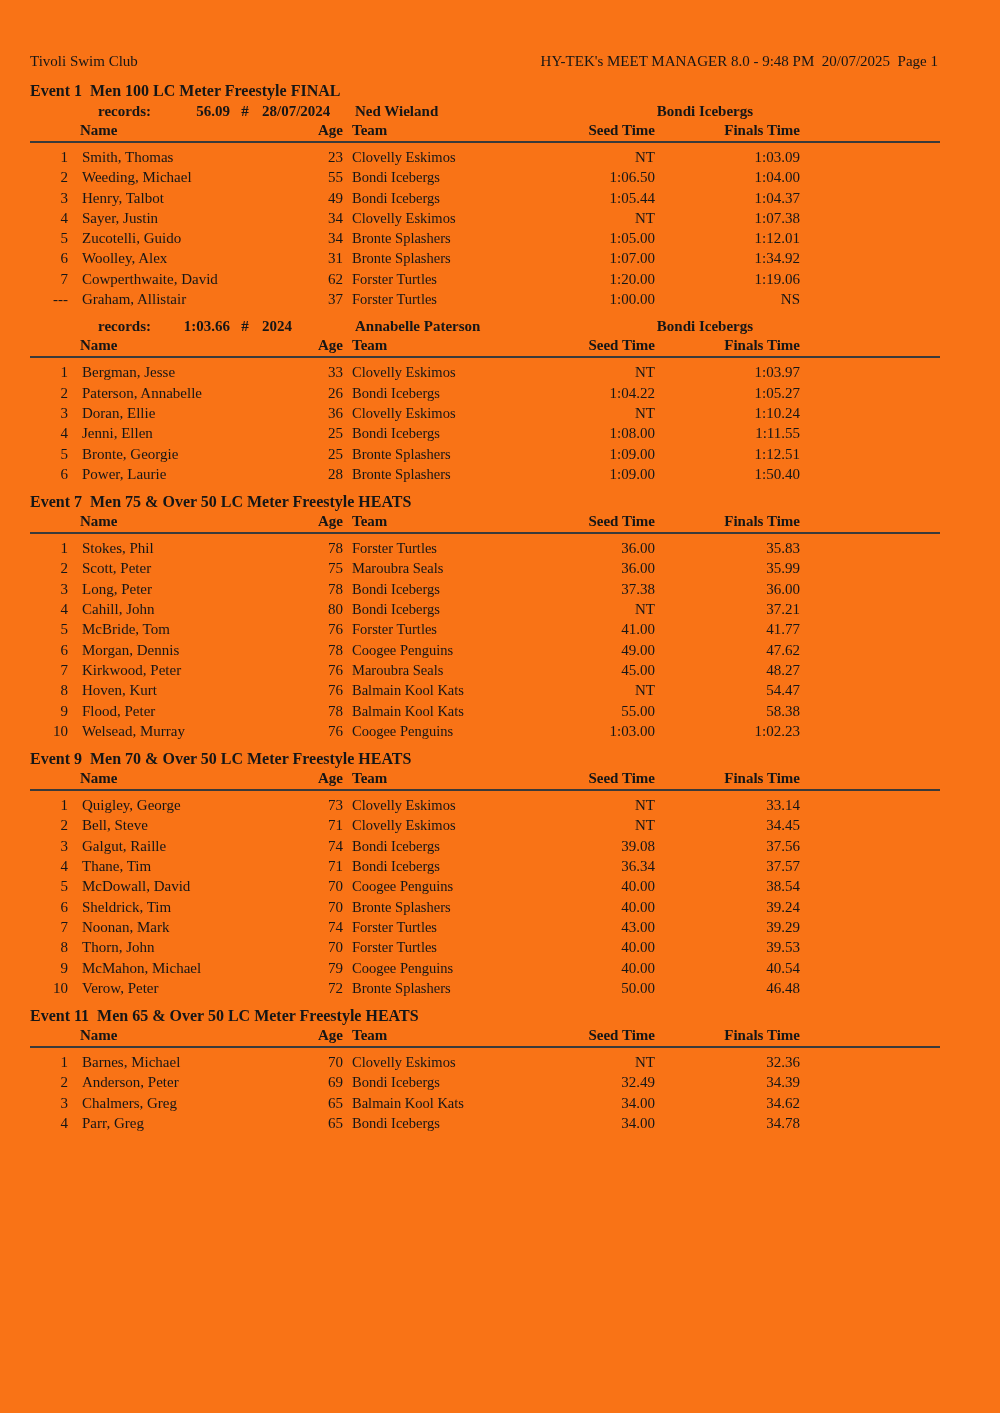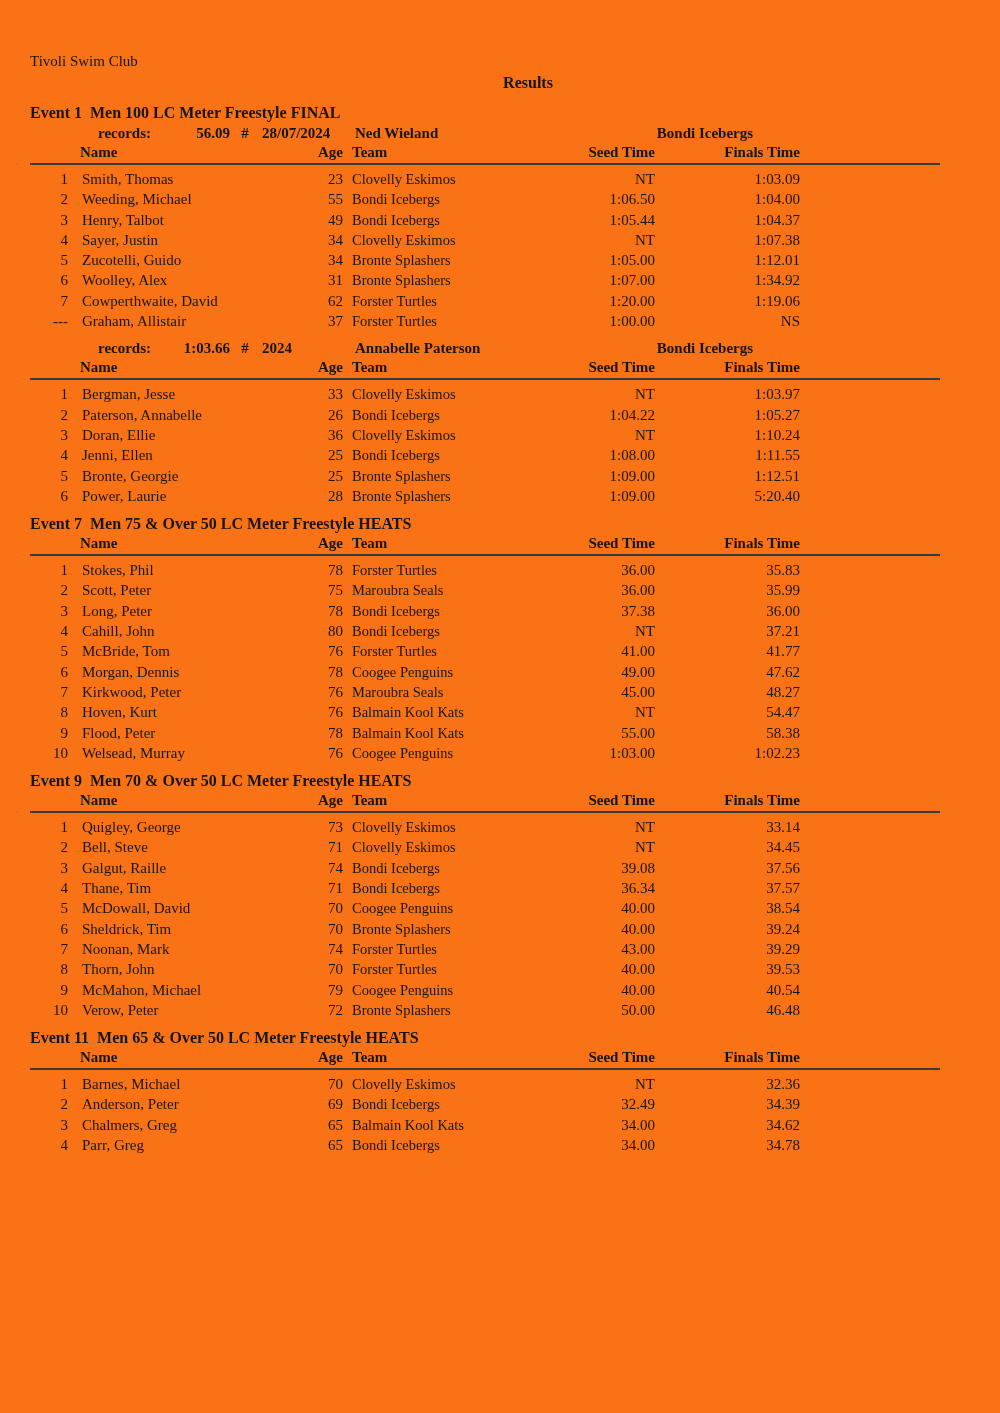--- a/index.html
+++ b/index.html
@@ -106,22 +106,22 @@
   td.c-seed   { text-align: right; }
   td.c-finals { text-align: right; }
 </style>
 </head>
 <body>
 
 <div class="page">
   <header>
     <div class="topline">
       <span>Tivoli Swim Club</span>
+      <span>HY-TEK's MEET MANAGER 8.0 - 9:48 PM  20/07/2025  Page 1</span>
     </div>
-    <div class="subtitle">Results</div>
   </header>
 
   <main id="events">
       <section class="event">
     <h2 class="event-title">Event 1  Men 100 LC Meter Freestyle FINAL</h2>
     <div class="record-line">
       <span class="rl-spacer"></span>
       <span class="rl-label">records:</span>
       <span class="rl-time">56.09</span>
       <span class="rl-flag">#</span>
@@ -302,21 +302,21 @@
               <td class="c-seed">1:09.00</td>
               <td class="c-finals">1:12.51</td>
               <td class="c-rest"></td>
             </tr>
             <tr>
               <td class="c-rank">6</td>
               <td class="c-name">Power, Laurie</td>
               <td class="c-age">28</td>
               <td class="c-team">Bronte Splashers</td>
               <td class="c-seed">1:09.00</td>
-              <td class="c-finals">5:20.40</td>
+              <td class="c-finals">1:50.40</td>
               <td class="c-rest"></td>
             </tr>
           </tbody>
     </table>
   </section>
       <section class="event">
     <h2 class="event-title">Event 7  Men 75 &amp; Over 50 LC Meter Freestyle HEATS</h2>
 
     <table class="results">
       <colgroup>

